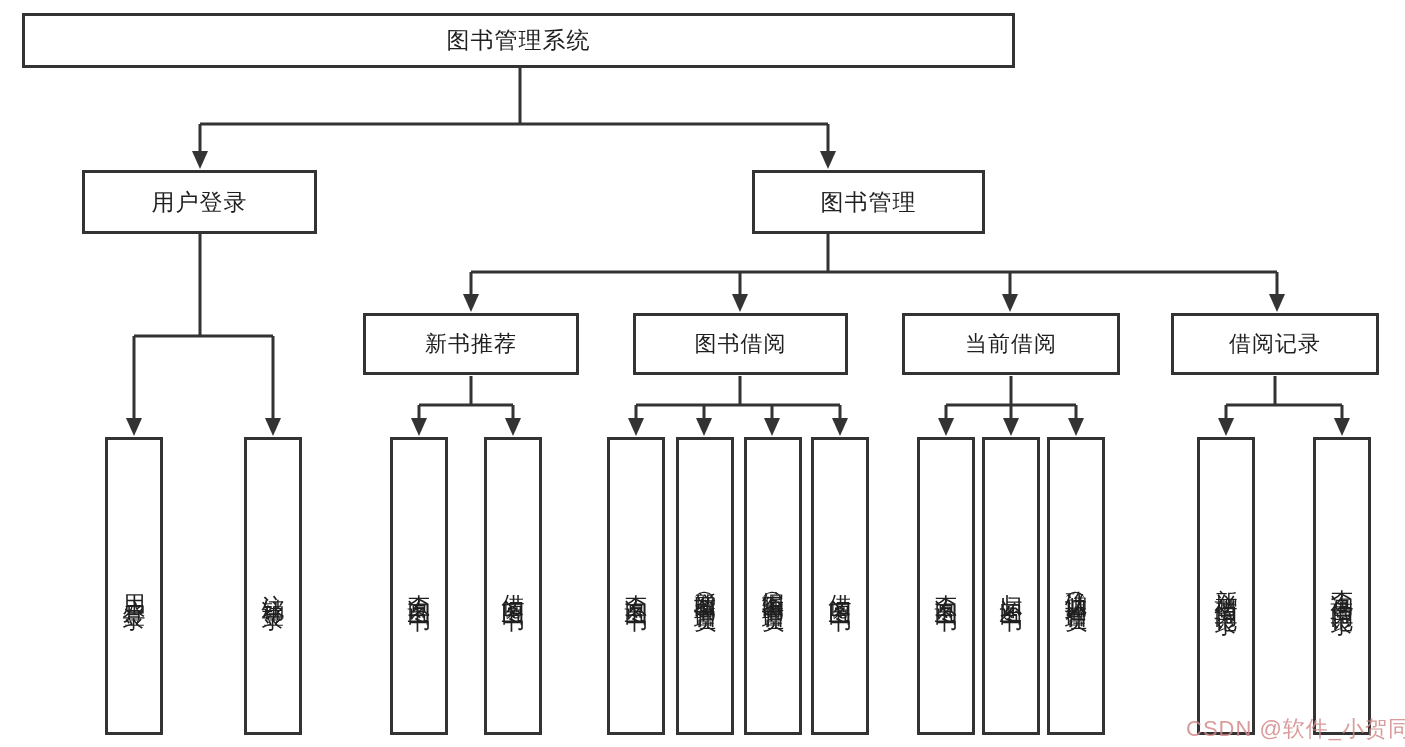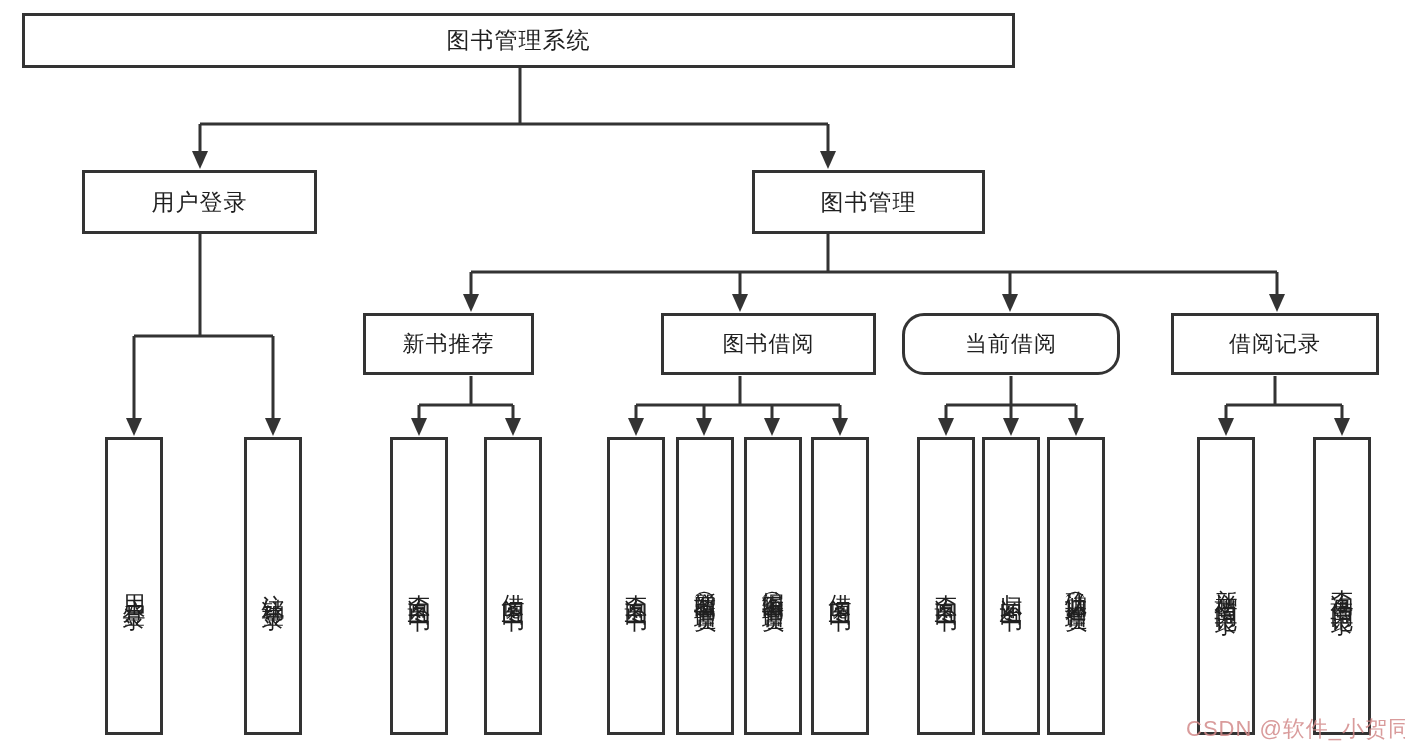--- a/index.html
+++ b/index.html
@@ -23,23 +23,23 @@
     text-align:center;
   }
   .root{
     left:22px;top:13px;width:993px;height:55px;
     font-size:23px;font-weight:500;letter-spacing:1px;
   }
   .l2{top:170px;height:64px;font-size:23px;font-weight:500;letter-spacing:1px;}
   .l2.user-login{left:82px;width:235px;}
   .l2.book-mgmt{left:712px;width:233px;margin-left:40px;}
   .l3{top:313px;height:62px;font-size:22px;font-weight:500;letter-spacing:1px;}
-  .l3.newbook{left:363px;width:171px;}
-  .l3.borrow{left:633px;width:215px;margin-left:28px;}
-  .l3.current{left:902px;width:218px;border-radius:22px;}
+  .l3.newbook{left:363px;width:216px;}
+  .l3.borrow{left:633px;width:215px;}
+  .l3.current{left:902px;width:218px;}
   .l3.records{left:1171px;width:208px;justify-content:center;}
   .leaf{
     top:437px;height:298px;width:58px;
     writing-mode:vertical-rl;
     text-orientation:mixed;
     font-size:23px;
     letter-spacing:5px;
     line-height:1;
     font-weight:500;
   }

